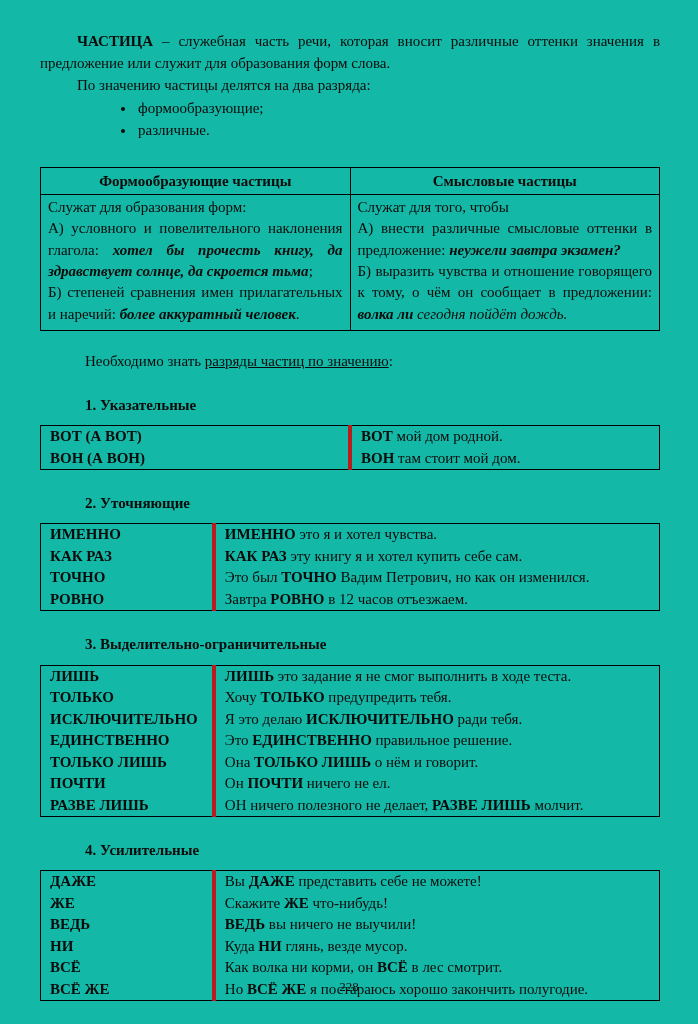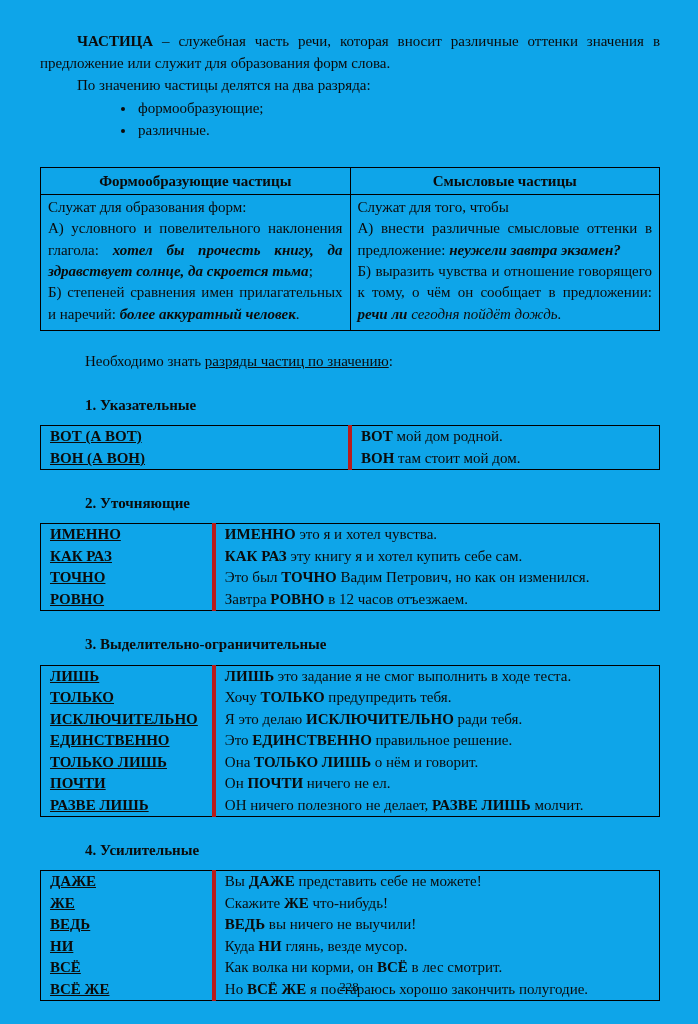--- a/index.html
+++ b/index.html
@@ -1,18 +1,18 @@
 <!DOCTYPE html>
 <html><head>
 <meta charset="utf-8">
 <style>
   html,body{margin:0;padding:0;background:#e8e8e8;}
   .page{
     width:698px;height:1024px;box-sizing:border-box;margin:0 auto;
-    background:#0ea5e9;position:relative;
+    background:#14b8a6;position:relative;
     padding:26px 38px 0 40px;
     font-family:"Liberation Serif","DejaVu Serif",serif;
     font-size:15px;line-height:1.48;color:#0b0b0b;
   }
   p{margin:0;}
   .b{font-weight:bold;}
   .i{font-style:italic;}
   .u{text-decoration:underline;}
   .justify{text-align:justify;}
   .indent{text-indent:37px;}
@@ -26,21 +26,21 @@
   }
   .overview th + th, .overview td + td{border-left:1px solid #000;}
   .overview td{
     vertical-align:top;text-align:justify;padding:2px 7px 5px;line-height:1.42;
   }
   .note{margin:19px 0 0;text-indent:45px;}
   .section-title{font-weight:bold;margin:22px 0 9px 45px;}
   .ptable{border:1.5px solid #000;}
   .ptable td{vertical-align:top;padding:1px 9px;line-height:1.3;}
   .ptable td + td{border-left:4px solid #b91c1c;}
-  .ptable td:first-child{width:28%;font-weight:bold;text-decoration:underline;}
+  .ptable td:first-child{width:28%;font-weight:bold;}
   .ptable.wide-left td:first-child{width:50%;}
   .page-number{
     position:absolute;bottom:28px;left:0;right:0;text-align:center;font-size:13px;
   }
 </style>
 </head>
 <body>
 
 <div class="page">
 
@@ -56,21 +56,21 @@
   <table class="overview">
     <thead>
       <tr>
         <th>Формообразующие частицы</th>
         <th>Смысловые частицы</th>
       </tr>
     </thead>
     <tbody>
       <tr>
         <td><span>Служат для образования форм:</span><br><span>А) условного и повелительного наклонения глагола: </span><span class="b i">хотел бы прочесть книгу, да здравствует солнце, да скроется тьма</span><span>;</span><br><span>Б) степеней сравнения имен прилагательных и наречий: </span><span class="b i">более аккуратный человек</span><span>.</span></td>
-        <td><span>Служат для того, чтобы</span><br><span>А) внести различные смысловые оттенки в предложение: </span><span class="b i">неужели завтра экзамен?</span><br><span>Б) выразить чувства и отношение говорящего к тому, о чём он сообщает в предложении: </span><span class="b i">речи ли</span><span class="i"> сегодня пойдёт дождь.</span></td>
+        <td><span>Служат для того, чтобы</span><br><span>А) внести различные смысловые оттенки в предложение: </span><span class="b i">неужели завтра экзамен?</span><br><span>Б) выразить чувства и отношение говорящего к тому, о чём он сообщает в предложении: </span><span class="b i">волка ли</span><span class="i"> сегодня пойдёт дождь.</span></td>
       </tr>
     </tbody>
   </table>
 
   <p class="note"><span>Необходимо знать </span><span class="u">разряды частиц по значению</span><span>:</span></p>
 
   <div id="sections">
       <div>
         <p class="section-title">1. Указательные</p>
         <table class="ptable wide-left">

